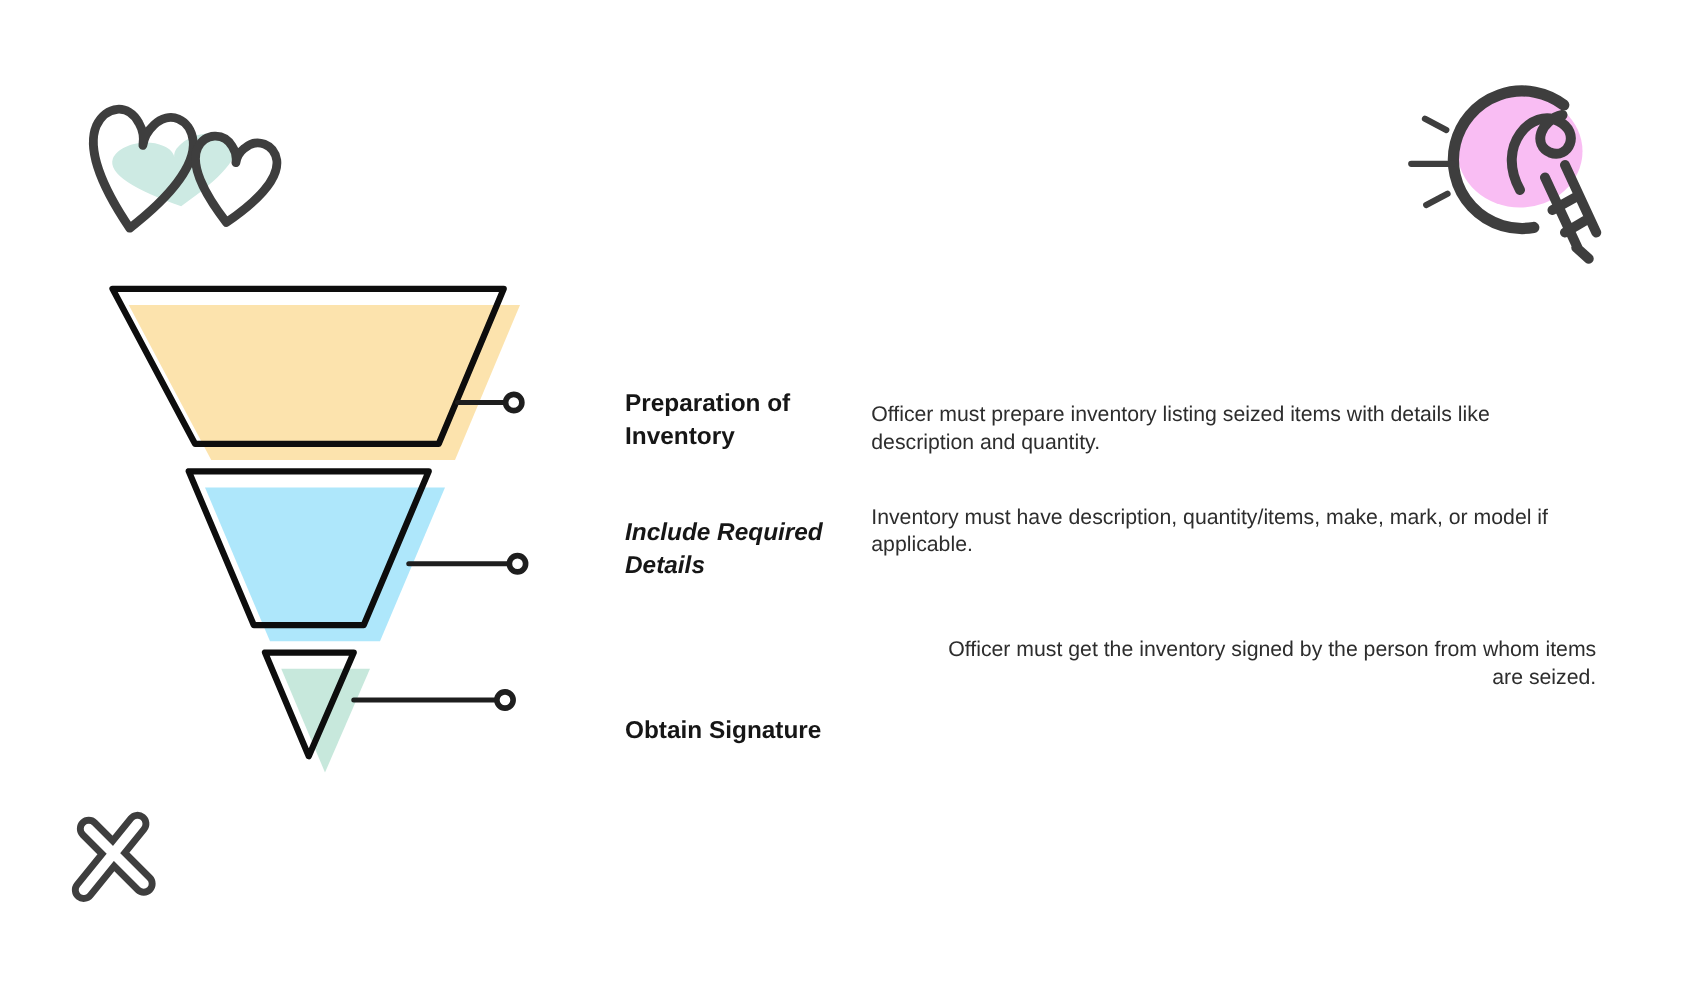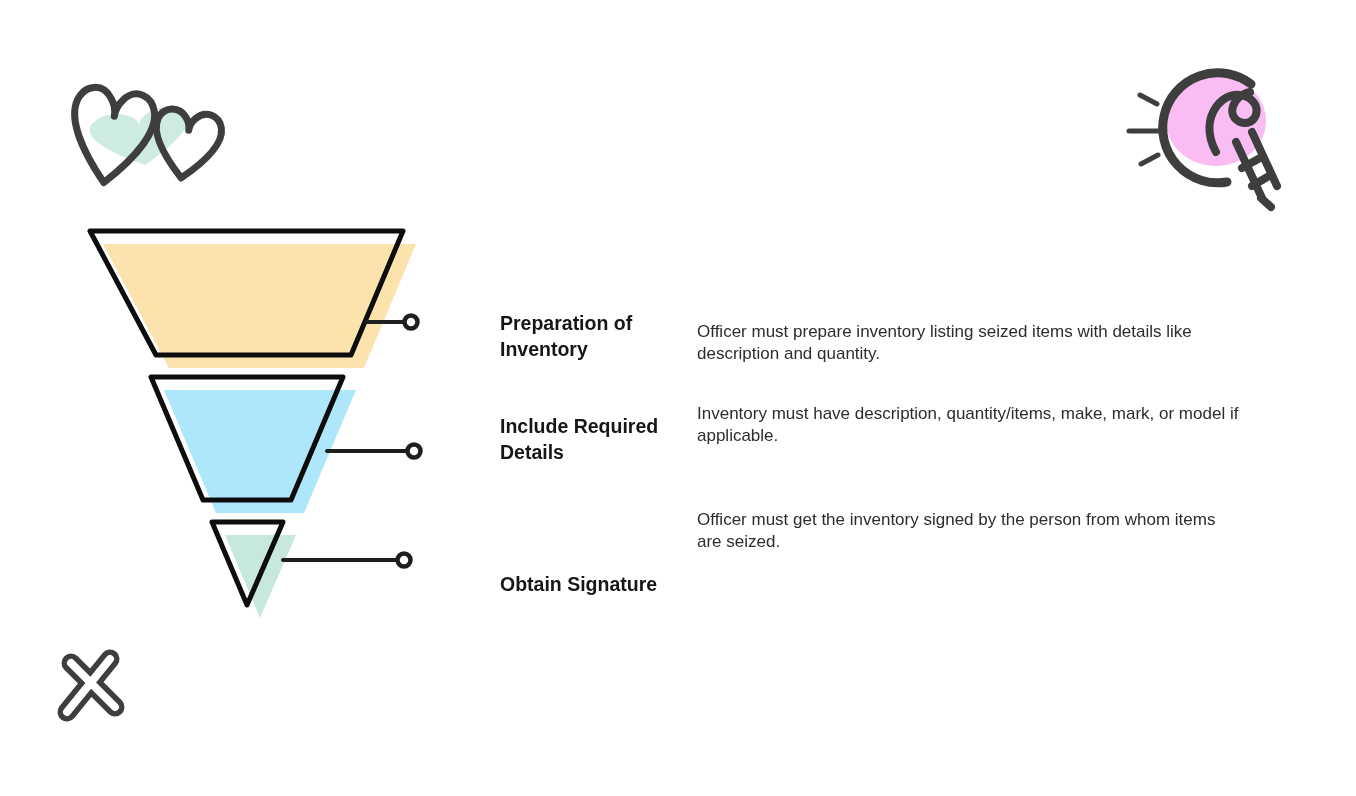--- a/index.html
+++ b/index.html
@@ -48,25 +48,25 @@
   }
   .step-desc {
     position: absolute;
     left: 697px; width: 580px;
     font-size: 17px;
     line-height: 22px;
     color: var(--body_text, #2d2d2d);
     white-space: pre-line;
   }
   #title-1 { top: 310px; }
-  #title-2 { top: 413px; }
+  #title-2 { top: 413px; font-style: italic; }
   #title-3 { top: 530px; margin-top: 41px; }
   #desc-1 { top: 297px; margin-top: 24px; }
   #desc-2 { top: 403px; }
-  #desc-3 { top: 509px; }
+  #desc-3 { top: 509px; text-align: right; }
 </style>
 </head>
 <body>
 
 <svg class="art-layer" viewBox="0 0 1356 796">
 
   <g>
     <path d="M50,88 C22,64 5,41 10,25 C15,11 33,7 44,19 C48,23 50,28 50,33 C50,28 52,23 56,19 C67,7 85,11 90,25 C95,41 78,64 50,88 Z" transform="translate(80,102) rotate(-8,60,35) scale(1.22,0.72)" fill="#cdeae3"></path>
     <path class="doodle-stroke" stroke-width="7" vector-effect="non-scaling-stroke" d="M50,88 C22,64 5,41 10,25 C15,11 33,7 44,19 C48,23 50,28 50,33 C50,28 52,23 56,19 C67,7 85,11 90,25 C95,41 78,64 50,88 Z" transform="translate(63,76) rotate(9,50,55) scale(0.98,1.22)"></path>
     <path class="doodle-stroke" stroke-width="7" vector-effect="non-scaling-stroke" d="M50,88 C22,64 5,41 10,25 C15,11 33,7 44,19 C48,23 50,28 50,33 C50,28 52,23 56,19 C67,7 85,11 90,25 C95,41 78,64 50,88 Z" transform="translate(147,101) rotate(9,40,40) scale(0.80,0.88)"></path>

